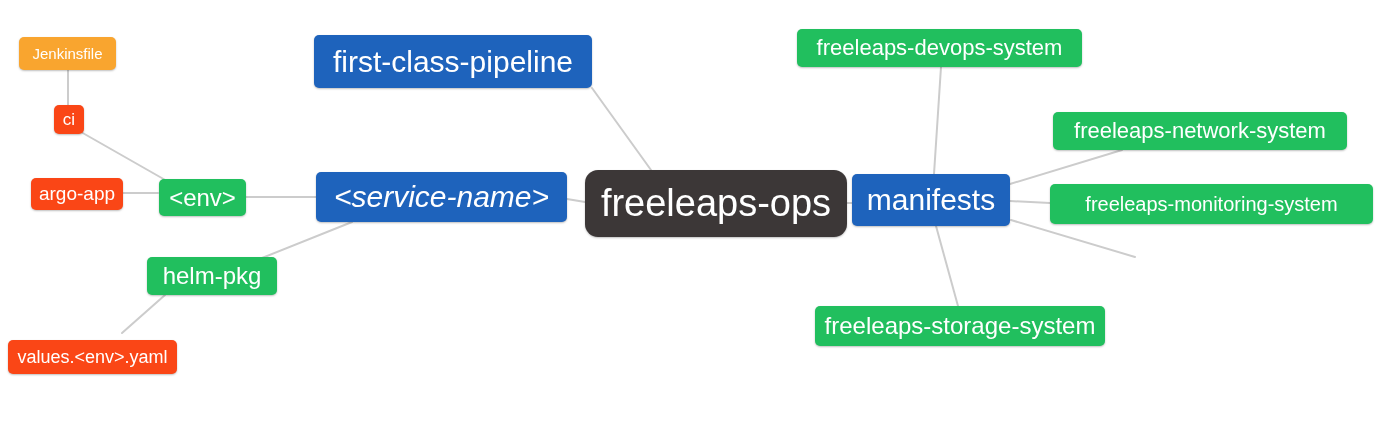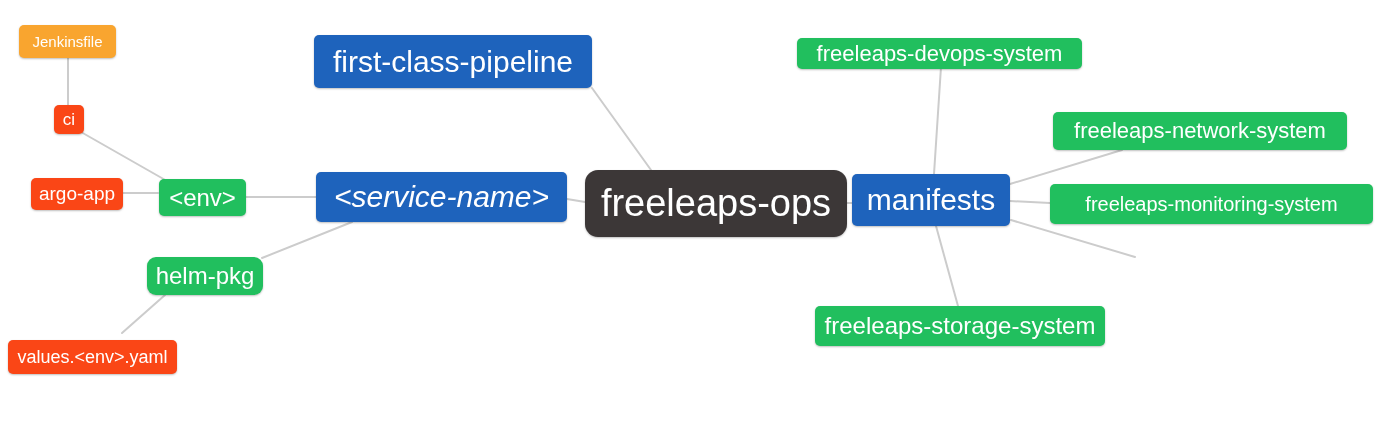--- a/index.html
+++ b/index.html
@@ -32,21 +32,21 @@
     border-radius: 5px;
     box-shadow: 0 1px 2px rgba(0,0,0,0.25);
     white-space: nowrap;
     box-sizing: border-box;
     cursor: default;
   }
   .node--root   { background: var(--root-bg, #3c3737); border-radius: 13px; }
   .node--branch { background: var(--branch-bg, #1e63bc); }
   .node--green  { background: var(--green-bg, #21bf5e); }
   .node--red    { background: var(--red-bg, #fa4616); }
-  .node--orange { background: var(--orange-bg, #f9a52f); }
+  .node--orange { background: var(--orange-bg, #f9a52f); margin-top: 12px; }
 </style>
 </head>
 <body>
 
 <div class="canvas">
 
   <svg class="edges" viewBox="0 0 1390 421" xmlns="http://www.w3.org/2000/svg">
     <line x1="68" y1="58" x2="68" y2="105"></line>
     <line x1="81" y1="132" x2="167" y2="181"></line>
     <line x1="123" y1="193" x2="158" y2="193"></line>
@@ -64,33 +64,33 @@
   </svg>
 
   <div class="node node--orange" style="left:19px; top:25px; width:97px; height:33px; font-size:15px;">Jenkinsfile</div>
 
   <div class="node node--red" style="left:54px; top:105px; width:30px; height:29px; font-size:17px;">ci</div>
 
   <div class="node node--red" style="left:31px; top:178px; width:92px; height:32px; font-size:19px;">argo-app</div>
 
   <div class="node node--green" style="left:159px; top:179px; width:87px; height:37px; font-size:24px;">&lt;env&gt;</div>
 
-  <div class="node node--green" style="left:147px; top:257px; width:116px; height:38px; font-size:24px;border-radius:9px;">helm-pkg</div>
+  <div class="node node--green" style="left:147px; top:257px; width:130px; height:38px; font-size:24px;">helm-pkg</div>
 
   <div class="node node--red" style="left:8px; top:333px; width:169px; height:34px; font-size:18px;margin-top:7px;">values.&lt;env&gt;.yaml</div>
 
   <div class="node node--branch" style="left:314px; top:35px; width:278px; height:53px; font-size:30px;">first-class-pipeline</div>
 
   <div class="node node--branch" style="left:316px; top:172px; width:251px; height:50px; font-size:30px;font-style:italic;">&lt;service-name&gt;</div>
 
   <div class="node node--root" style="left:585px; top:170px; width:262px; height:67px; font-size:38px;">freeleaps-ops</div>
 
   <div class="node node--branch" style="left:852px; top:174px; width:158px; height:52px; font-size:30px;">manifests</div>
 
-  <div class="node node--green" style="left:797px; top:38px; width:285px; height:31px; font-size:22px;">freeleaps-devops-system</div>
+  <div class="node node--green" style="left:797px; top:29px; width:285px; height:38px; font-size:22px;">freeleaps-devops-system</div>
 
   <div class="node node--green" style="left:1053px; top:112px; width:294px; height:38px; font-size:22px;">freeleaps-network-system</div>
 
   <div class="node node--green" style="left:1050px; top:184px; width:323px; height:40px; font-size:20px;">freeleaps-monitoring-system</div>
 
 
   <div class="node node--green" style="left:815px; top:306px; width:290px; height:40px; font-size:24px;">freeleaps-storage-system</div>
 
 </div>
 

